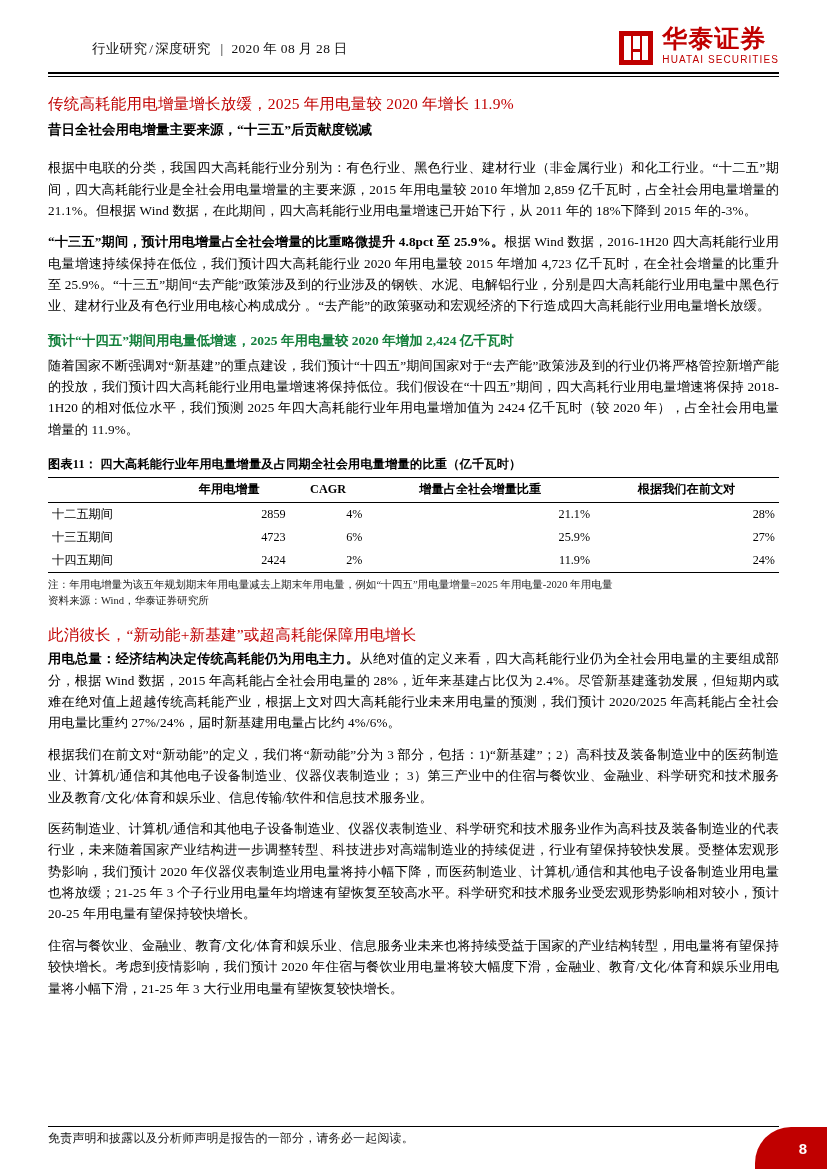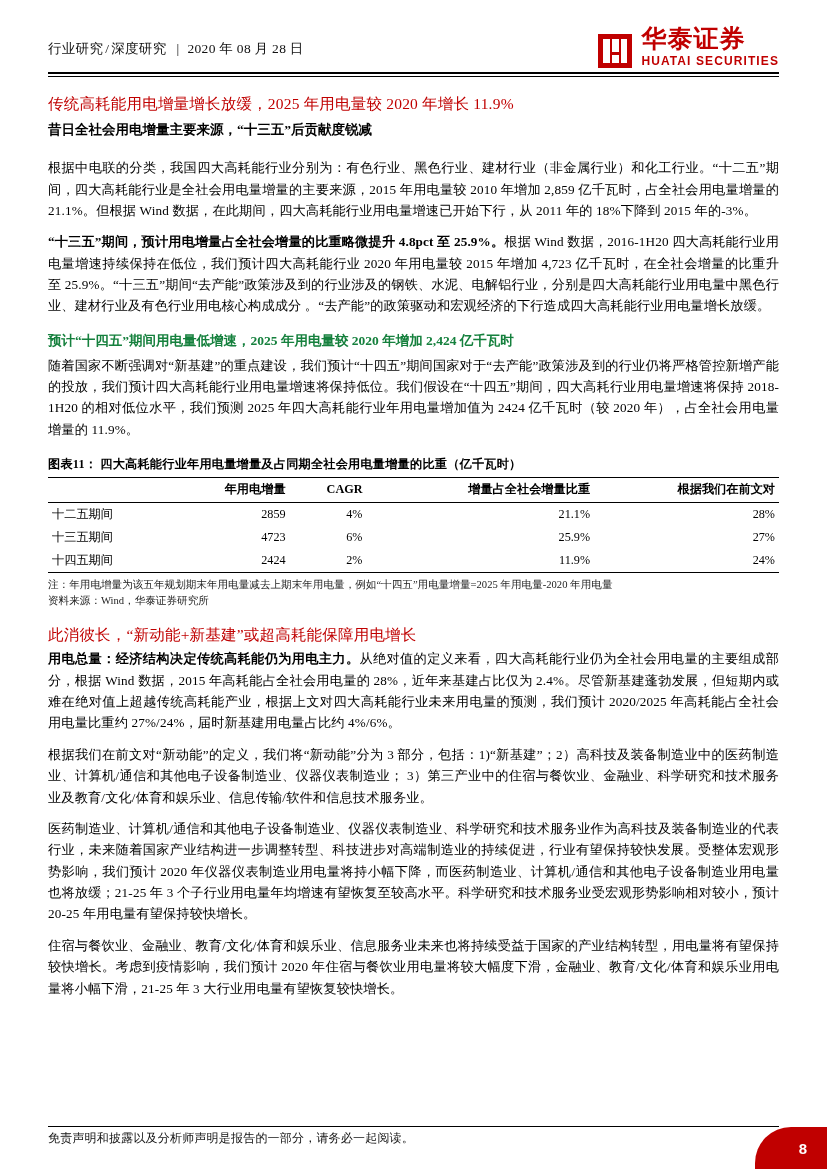--- a/index.html
+++ b/index.html
@@ -21,20 +21,21 @@
     height: 1169px;
     box-sizing: border-box;
     padding: 0 48px;
   }
   
   .header {
     position: relative;
     height: 74px;
     padding-top: 26px;
     box-sizing: border-box;
+    margin-left: 44px;
   }
   .header-left {
     font-size: 13.5px;
     font-family: "Liberation Serif", serif;
     color: #111;
     letter-spacing: 0.3px;
     position: absolute;
     left: 0;
     top: 40px;
   }
@@ -61,26 +62,25 @@
   }
   .logo-text-cn {
     font-size: 25px;
     font-weight: bold;
     color: #c00000;
     letter-spacing: 1px;
     line-height: 1;
     font-family: "Liberation Serif", serif;
   }
   .logo-text-en {
-    font-size: 12px;
+    font-size: 10px;
     color: #c00000;
     letter-spacing: 1.1px;
     margin-top: 3px;
     font-family: "Liberation Sans", sans-serif;
-    font-weight: bold;
   }
   .header-rule {
     position: absolute;
     left: 48px;
     right: 48px;
     top: 72px;
     height: 2px;
     background: #000;
   }
   .header-rule-thin {
@@ -142,21 +142,20 @@
   table.data {
     border-collapse: collapse;
     width: 100%;
     font-size: 12.2px;
   }
   table.data thead th {
     font-weight: bold;
     padding: 3px 4px 4px 4px;
     border-top: 1.6px solid #000;
     border-bottom: 1px solid #000;
-    text-align: right;
     white-space: nowrap;
   }
   table.data thead th.first {
     text-align: left;
     border-top: 1.6px solid #000;
   }
   table.data tbody td {
     padding: 3px 4px;
     text-align: right;
     white-space: nowrap;

